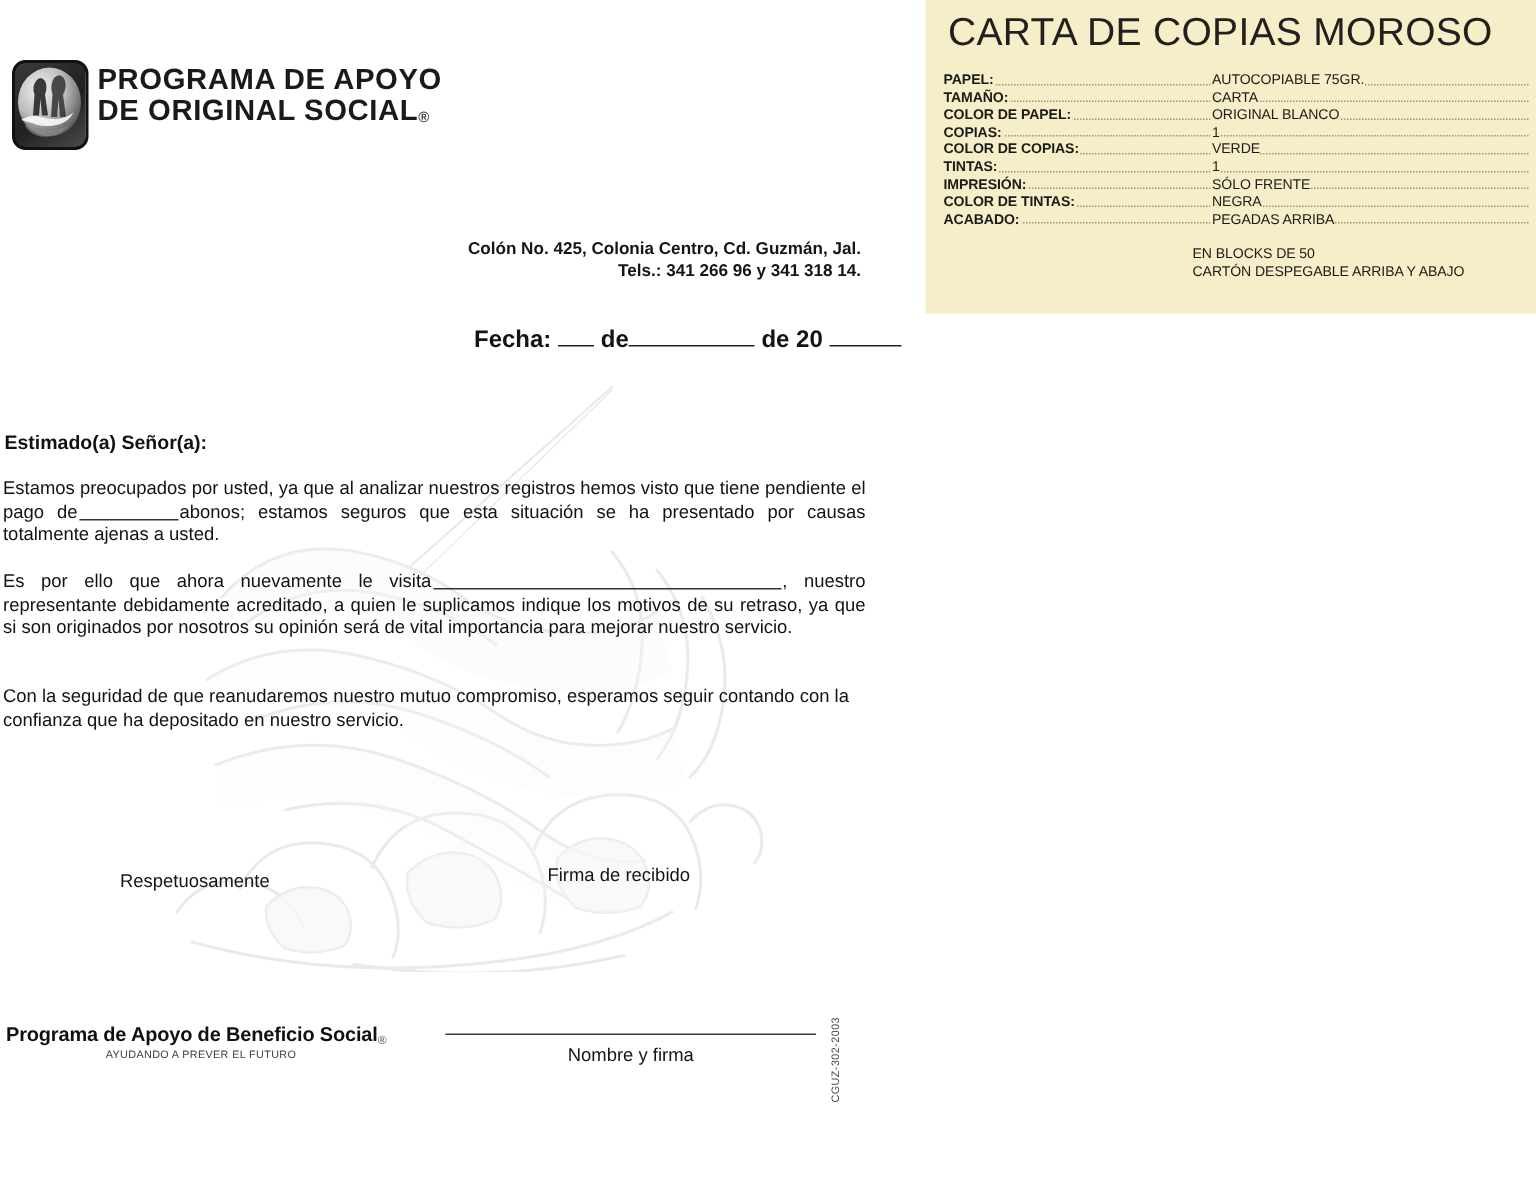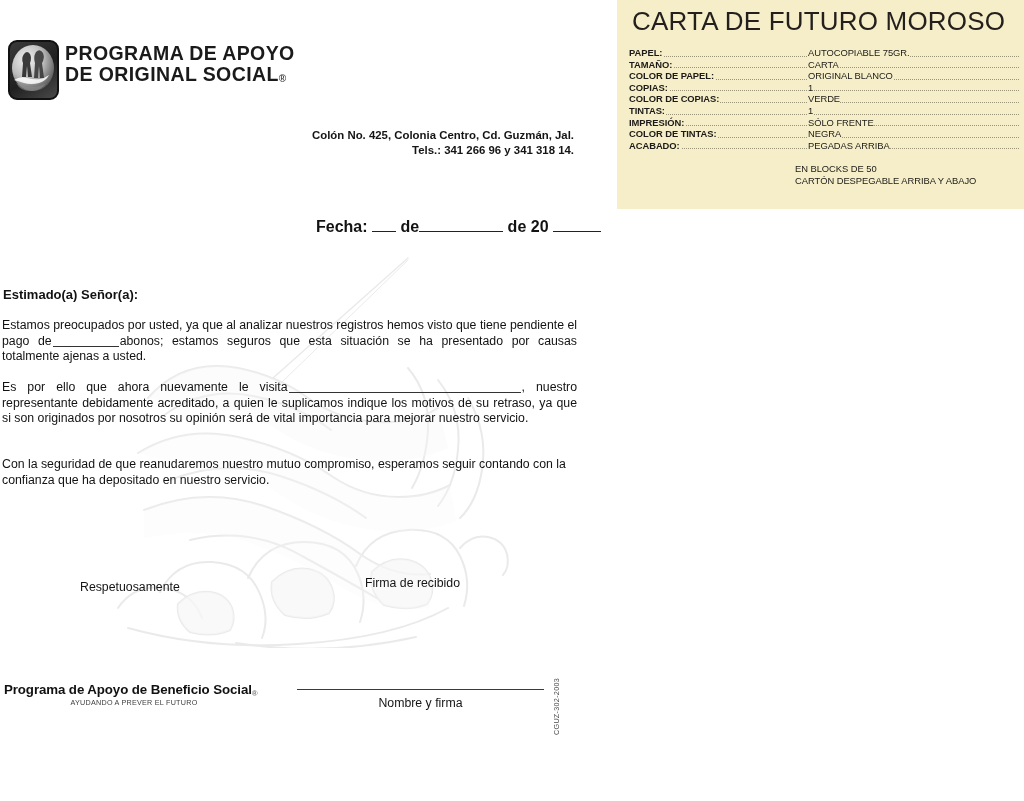--- a/index.html
+++ b/index.html
@@ -125,21 +125,21 @@
     vertical-align: baseline;
     position: relative;
     top: 1px;
     color: #444;
   }
 
   
   .address {
     position: absolute;
     left: 160px;
-    top: 128px;
+    top: 159px;
     width: 414px;
     text-align: right;
     font-size: 11.4px;
     font-weight: bold;
     line-height: 15px;
     color: #151515;
   }
 
   
   .form-lines {
@@ -277,21 +277,21 @@
     letter-spacing: 0.3px;
     transform: rotate(-90deg);
     transform-origin: left top;
     white-space: nowrap;
   }
 </style>
 </head>
 <body>
 
 <div class="spec-panel">
-  <div class="spec-title">CARTA DE FUTURO MOROSO</div>
+  <div class="spec-title">CARTA DE COPIAS MOROSO</div>
   <div class="spec-list">
 
     <div class="spec-row">
       <span class="spec-dots"></span>
       <span class="spec-label">PAPEL:</span>
       <span class="spec-value">AUTOCOPIABLE 75GR.</span>
     </div>
 
     <div class="spec-row">
       <span class="spec-dots"></span>

